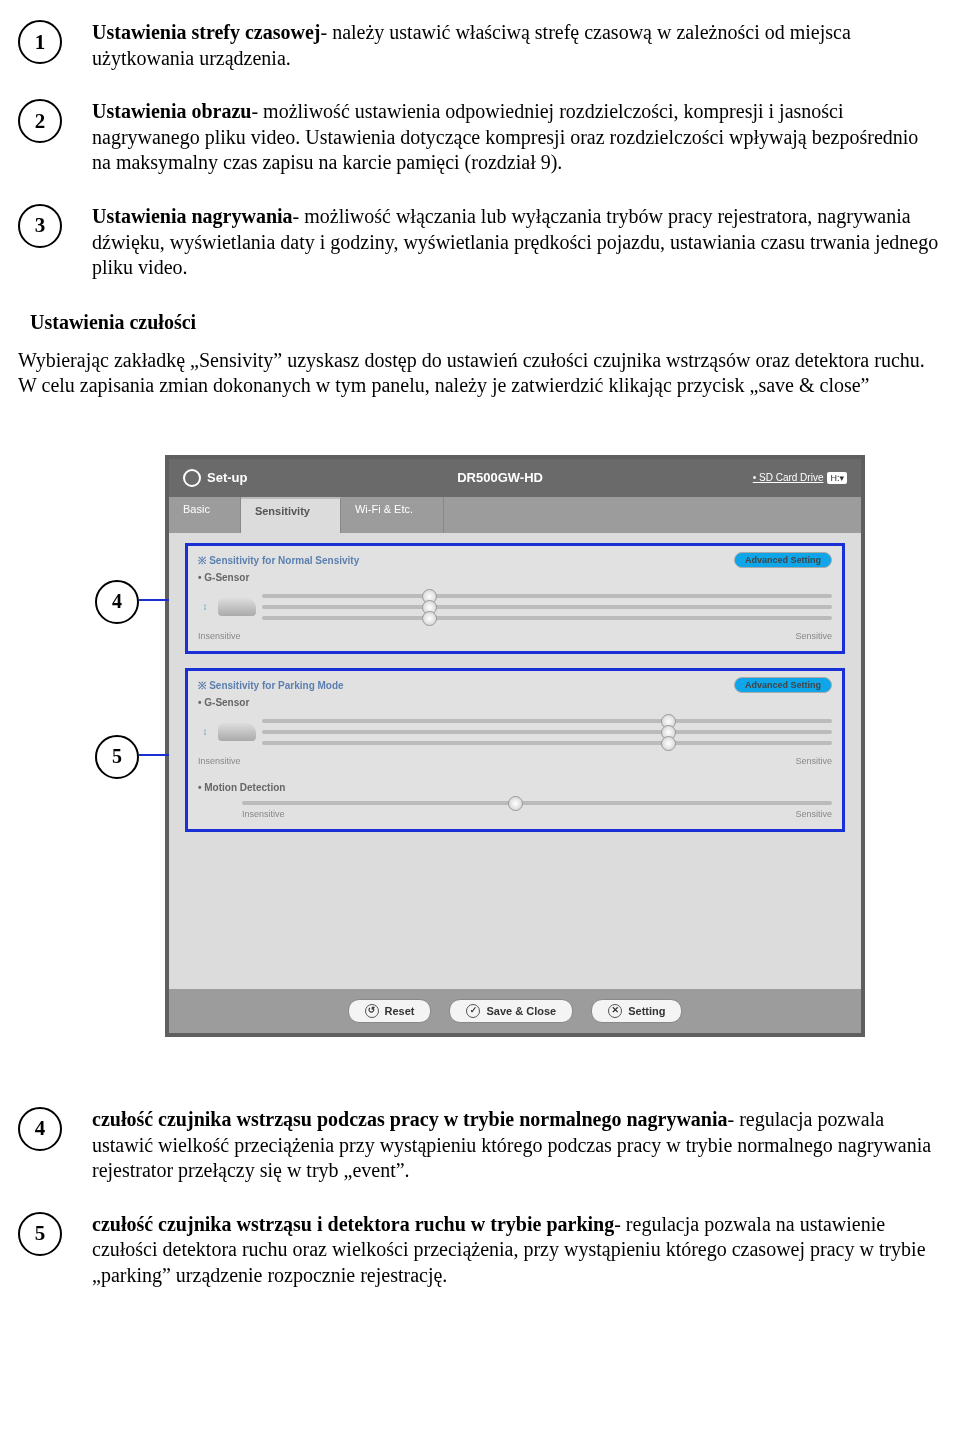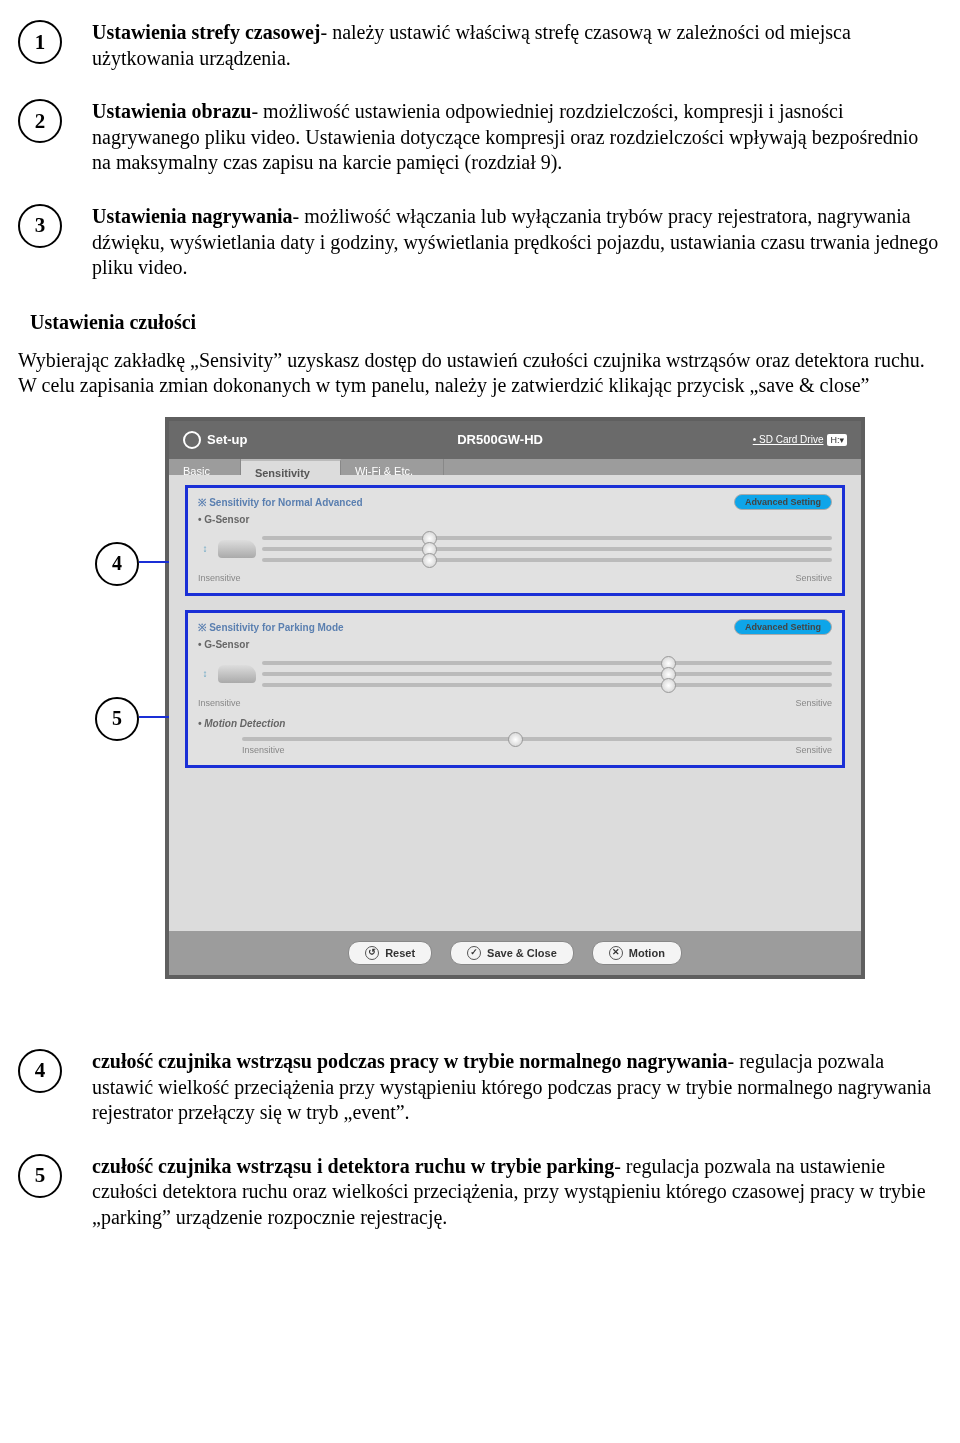--- a/index.html
+++ b/index.html
@@ -1,33 +1,33 @@
 <!DOCTYPE html>
 <html><head>
 <meta charset="utf-8">
 <style>
   html,body{margin:0;padding:0;background:#fff;font-family:"Times New Roman",serif;color:#000;}
   .page{width:960px;margin:0 auto;padding:20px 18px 40px 18px;box-sizing:border-box;position:relative;}
   .num-circle{width:40px;height:40px;border:2px solid #000;border-radius:50%;display:flex;align-items:center;justify-content:center;font-weight:bold;font-size:21px;flex:0 0 40px;background:#fff;}
   .row{display:flex;align-items:flex-start;margin-bottom:28px;}
   .row .txt{margin-left:30px;font-size:20px;line-height:1.28;}
   .section-h{font-size:20px;font-weight:bold;margin:30px 0 14px 12px;}
-  .intro{font-size:20px;line-height:1.28;margin-bottom:18px;}
+  .intro{font-size:20px;line-height:1.28;margin-bottom:56px;}
   .bold{font-weight:bold;}
   
   .shot-wrap{position:relative;width:770px;margin:0 auto 70px auto;}
   .shot{width:700px;margin-left:70px;background:#5f5f5f;padding:4px;box-sizing:border-box;}
   .shot-inner{background:#dcdcdc;position:relative;overflow:hidden;}
   .top-bar{background:#6a6a6a;color:#fff;height:38px;display:flex;align-items:center;padding:0 14px;font-family:Arial,sans-serif;font-size:13px;font-weight:bold;gap:40px;}
   .top-bar .title{display:flex;align-items:center;gap:6px;}
   .top-bar .gear{width:14px;height:14px;border:2px solid #fff;border-radius:50%;position:relative;}
   .top-bar .model{flex:1;text-align:center;color:#fff;}
   .top-bar .sd{font-size:10px;font-weight:normal;color:#fff;text-decoration:underline;}
   .drive{display:inline-block;background:#fff;color:#333;font-size:9px;padding:1px 3px;margin-left:4px;border-radius:2px;}
-  .tabs{display:flex;background:#9c9c9c;height:16px;font-family:Arial,sans-serif;font-size:11px;color:#fff;}
+  .tabs{display:flex;background:#9c9c9c;height:36px;font-family:Arial,sans-serif;font-size:11px;color:#fff;}
   .tab{padding:6px 30px 0 14px;border-right:1px solid #888;}
   .tab.active{background:#dcdcdc;color:#555;font-weight:bold;border-top:2px solid #bbb;}
   .body-area{padding:10px 16px 110px 16px;font-family:Arial,sans-serif;position:relative;min-height:380px;}
   .panel-title{color:#5a7fb0;font-size:12px;font-weight:bold;margin:6px 0 8px 0;}
   .panel-title::before{content:"▮ ";color:#5a7fb0;}
   .group{border:3px solid #1a2fd6;padding:6px 10px 10px 10px;margin-bottom:14px;background:rgba(255,255,255,0.15);position:relative;}
   .grp-head{display:flex;justify-content:space-between;align-items:center;font-size:10px;color:#5a7fb0;font-weight:bold;margin-bottom:4px;}
   .adv-btn{background:#0ea5e9;border:1px solid #aaa;border-radius:9px;padding:2px 10px;font-size:9px;color:#444;font-weight:bold;}
   .sub-label{font-size:10px;color:#666;font-weight:bold;margin:2px 0 2px 0;}
   .car-row{display:flex;align-items:center;gap:6px;margin:4px 0;}
@@ -106,21 +106,21 @@
         </div>
         <div class="tabs">
           <div class="tab">Basic</div>
           <div class="tab active">Sensitivity</div>
           <div class="tab">Wi-Fi &amp; Etc.</div>
         </div>
         <div class="body-area">
 
           <div class="group">
             <div class="grp-head">
-              <span>※ Sensitivity for Normal Advanced</span>
+              <span>※ Sensitivity for Normal Sensivity</span>
               <span class="adv-btn">Advanced Setting</span>
             </div>
             <div class="sub-label">• G-Sensor</div>
             <div class="car-row">
               <div class="arrows">↕</div>
               <div class="car"></div>
               <div class="sliders">
                 <div class="slider">
                     <div class="knob" style="left:28%"></div>
                   </div>
@@ -156,21 +156,21 @@
                   </div>
                 <div class="slider">
                     <div class="knob" style="left:70%"></div>
                   </div>
               </div>
             </div>
             <div class="scale">
                 <span>Insensitive</span>
                 <span>Sensitive</span>
               </div>
-            <div class="sub-label" style="margin-top:10px;font-style:italic;">• Motion Detection</div>
+            <div class="sub-label" style="margin-top:16px;">• Motion Detection</div>
             <div class="slider" style="margin:8px 0 4px 44px;">
                 <div class="knob" style="left:45%"></div>
               </div>
             <div class="scale" style="margin-left:44px;">
                 <span>Insensitive</span>
                 <span>Sensitive</span>
               </div>
           </div>
 
         </div>
@@ -178,21 +178,21 @@
           <div class="fbtn">
               <span class="ico">↺</span>
               <span>Reset</span>
             </div>
           <div class="fbtn">
               <span class="ico">✓</span>
               <span>Save &amp; Close</span>
             </div>
           <div class="fbtn">
               <span class="ico">✕</span>
-              <span>Motion</span>
+              <span>Setting</span>
             </div>
         </div>
       </div>
     </div>
   </div>
 
   <div id="bottom-items">
       <div class="row">
         <div class="num-circle">4</div>
         <div class="txt"><span class="bold">czułość czujnika wstrząsu podczas pracy w trybie normalnego nagrywania</span><span>- regulacja pozwala ustawić wielkość przeciążenia przy wystąpieniu którego podczas pracy w trybie normalnego nagrywania rejestrator przełączy się w tryb „event”.</span></div>

